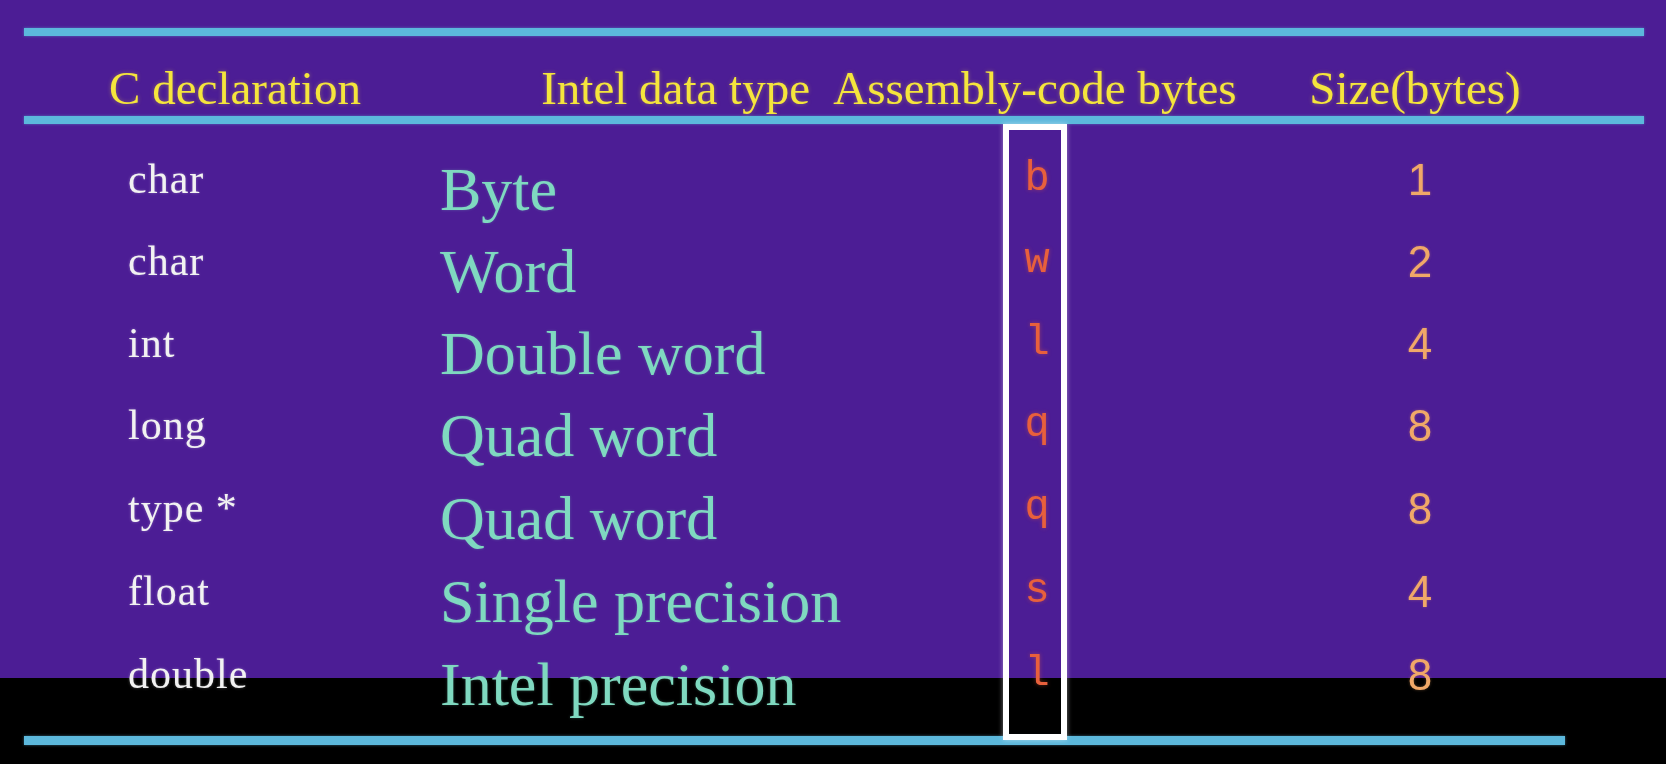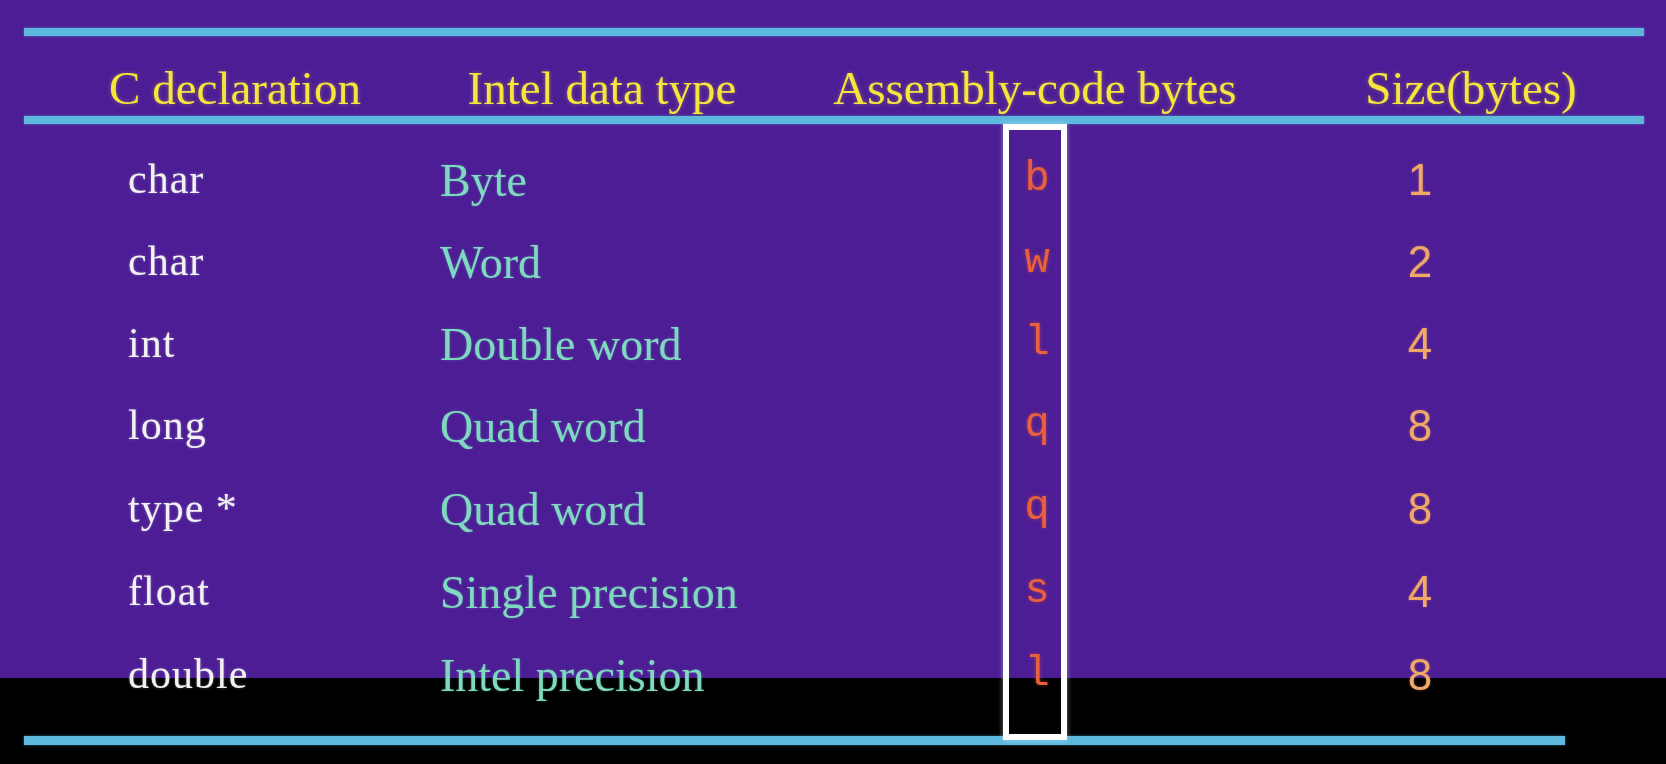--- a/index.html
+++ b/index.html
@@ -61,39 +61,39 @@
   .col-size   { left: 1300px; width: 240px; text-align: center; }
 
   
   .header .cell {
     color: #F5E53C;
     font-family: "Liberation Serif", serif;
     font-size: 47px;
     text-shadow: 0 0 4px rgba(245,229,60,0.35);
   }
   .header .col-decl   { left: 40px;  width: 390px; }
-  .header .col-type   { left: 412px; width: 380px; text-align: center; }
+  .header .col-type   { left: 430px; width: 380px; text-align: right; }
   .header .col-suffix { left: 800px; width: 470px; text-align: center; }
-  .header .col-size   { left: 1336px; width: 270px; text-align: center; }
+  .header .col-size   { left: 1280px; width: 270px; text-align: center; }
 
   
   .body-row .col-decl {
     color: #F2F2F2;
     font-family: Liberation Serif, serif;
     font-size: 42px;
     letter-spacing: 1px;
     text-align: left;
     left: 128px;
     width: 320px;
     text-shadow: 0 0 3px rgba(255,255,255,0.30);
   }
   .body-row .col-type {
     color: #7FD9C0;
     font-family: "Liberation Serif", serif;
-    font-size: 46px;
+    font-size: 62px;
     text-shadow: 0 0 3px rgba(127,217,192,0.30);
   }
   .body-row .col-suffix {
     color: #E8603C;
     font-family: "Liberation Mono", monospace;
     font-size: 42px;
     text-shadow: 0 0 4px rgba(232,96,60,0.45);
   }
   .body-row .col-size {
     color: #F0A868;

